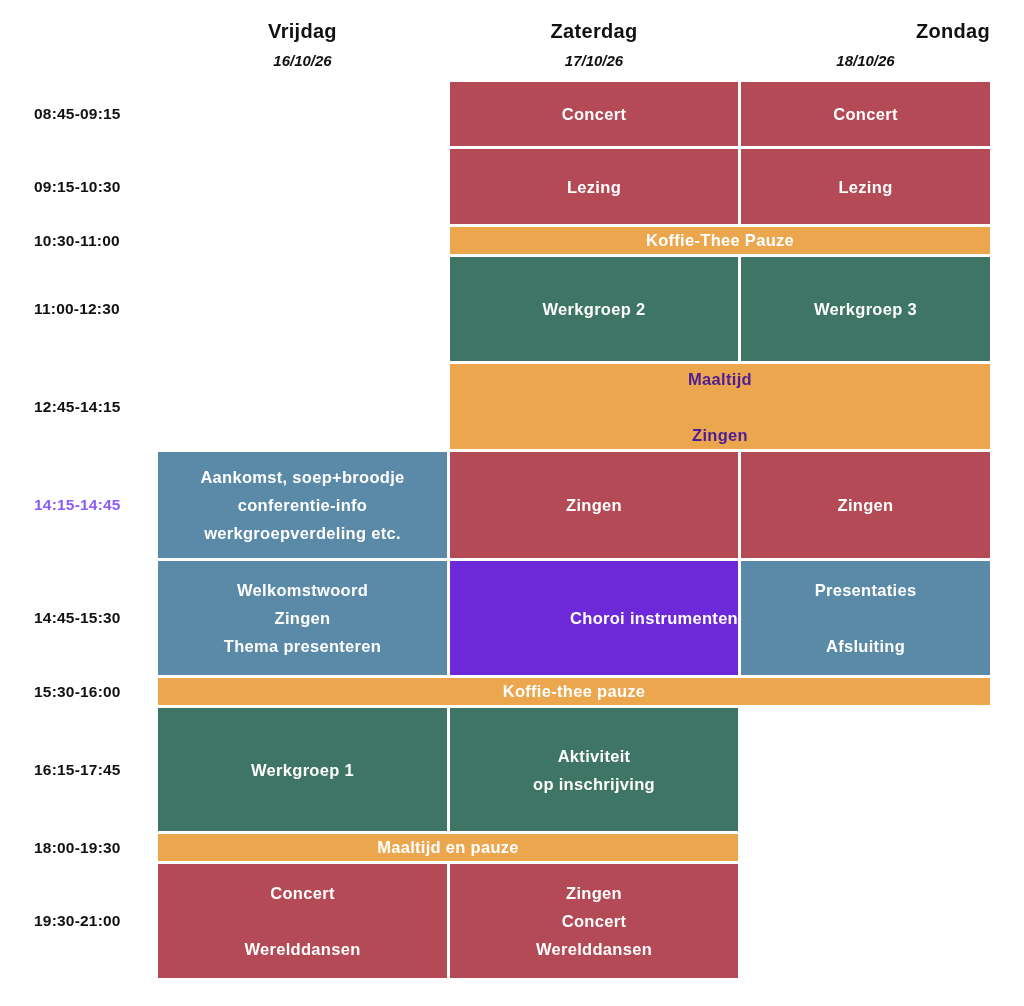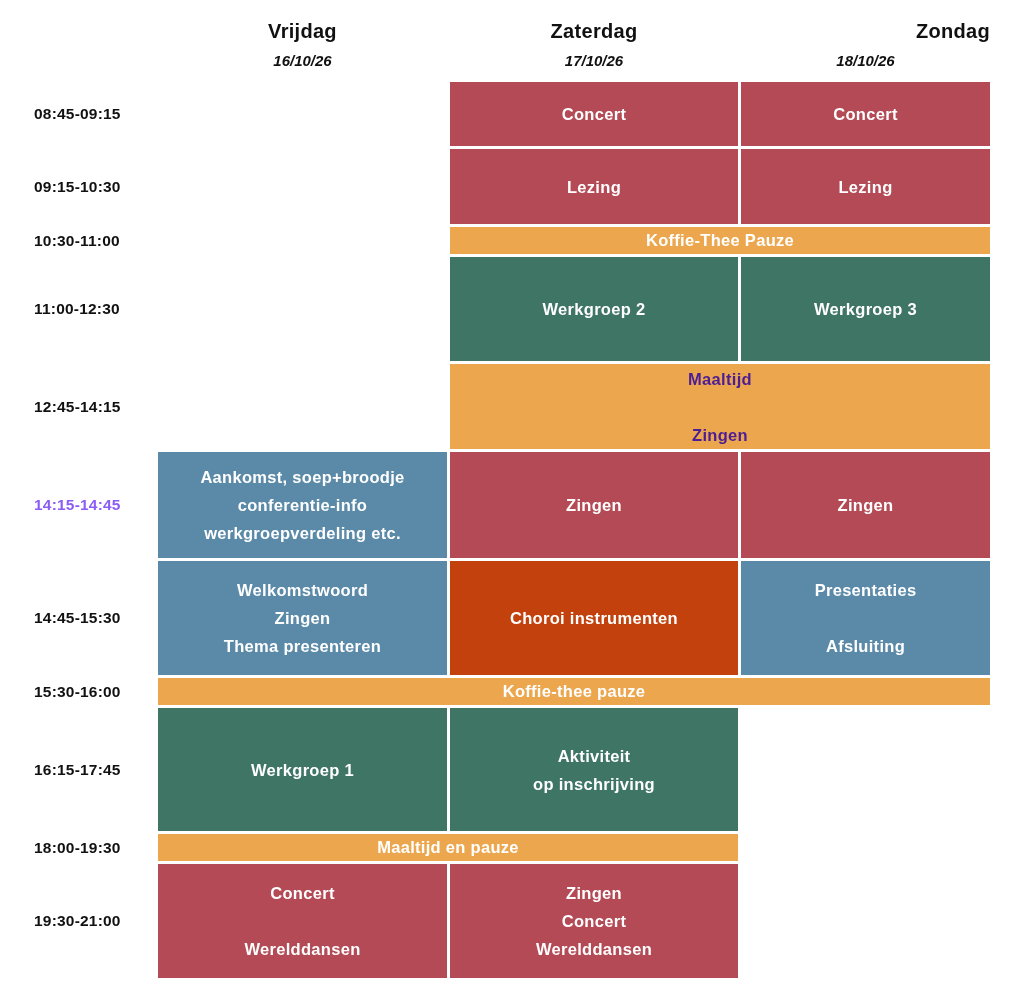--- a/index.html
+++ b/index.html
@@ -134,21 +134,21 @@
   </div>
   <div class="cell" style="left: 741px; top: 452px; width: 249px; height: 106px; background-color: rgb(179, 74, 85); color: rgb(255, 255, 255);">
     <span class="line">Zingen</span>
   </div>
 
   <div class="cell" style="left: 158px; top: 561px; width: 289px; height: 114px; background-color: rgb(91, 138, 169); color: rgb(255, 255, 255);">
     <span class="line">Welkomstwoord</span>
     <span class="line">Zingen</span>
     <span class="line">Thema presenteren</span>
   </div>
-  <div class="cell" style="left: 450px; top: 561px; width: 288px; height: 114px; background-color: #c2410c; color: rgb(255, 255, 255);">
+  <div class="cell" style="left: 450px; top: 561px; width: 288px; height: 114px; background-color: #6d28d9; color: rgb(255, 255, 255); align-items: flex-end;">
     <span class="line">Choroi instrumenten</span>
   </div>
   <div class="cell" style="left: 741px; top: 561px; width: 249px; height: 114px; background-color: rgb(91, 138, 169); color: rgb(255, 255, 255);">
     <span class="line">Presentaties</span>
     <span class="line"></span>
     <span class="line">Afsluiting</span>
   </div>
 
   <div class="cell strip" style="left: 158px; top: 678px; width: 832px; height: 27px; background-color: rgb(236, 167, 78); color: rgb(255, 255, 255);">
     <span class="line">Koffie-thee pauze</span>

